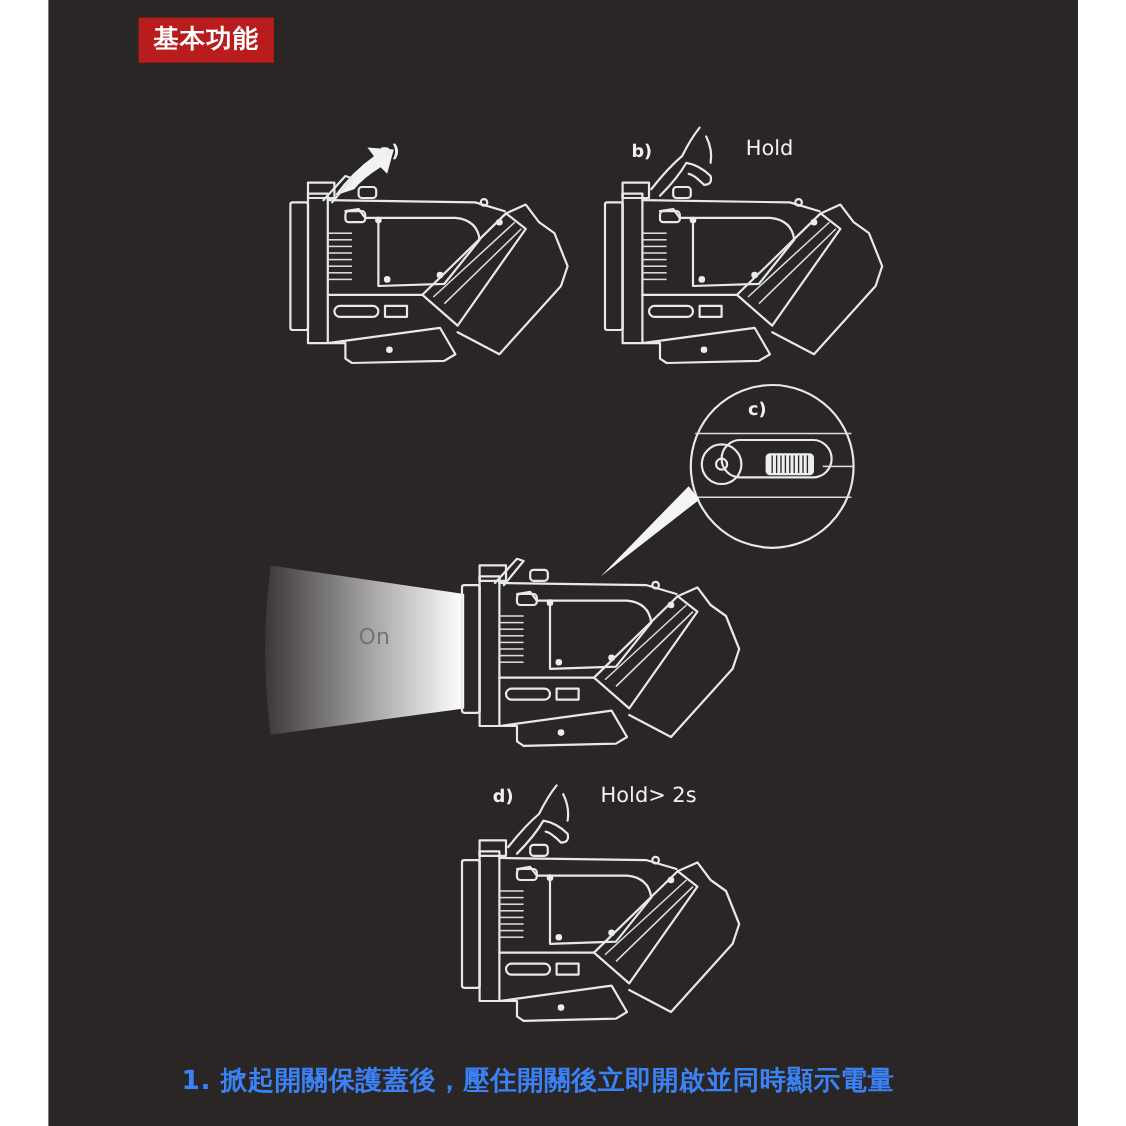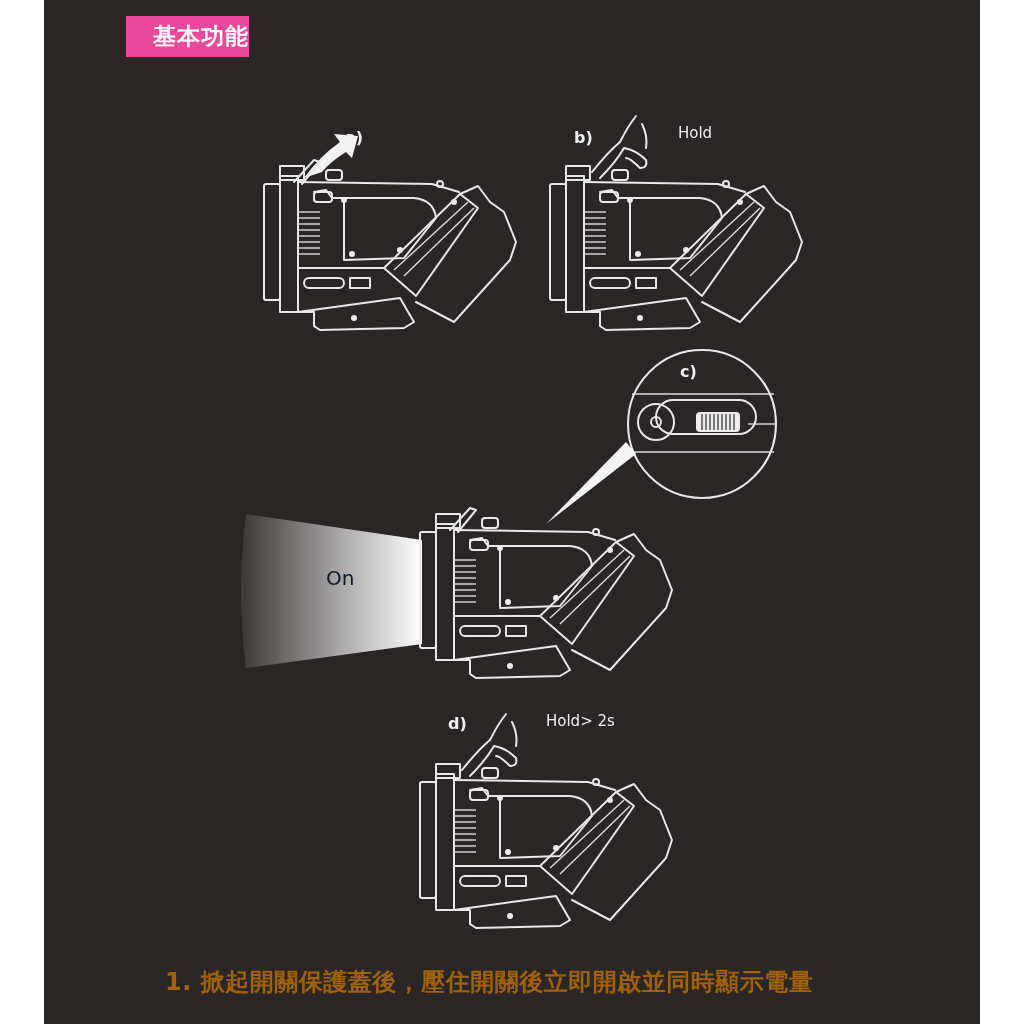--- a/index.html
+++ b/index.html
@@ -1,23 +1,23 @@
 <!DOCTYPE html>
 <html><head>
 <meta charset="utf-8">
 <style>
   html, body { margin:0; padding:0; }
   body { width:1024px; height:1024px; background:#ffffff; position:relative; overflow:hidden;
          font-family:"DejaVu Sans","Liberation Sans",sans-serif; }
   .panel { position:absolute; left:44px; top:0; width:936px; height:1024px; background:#2a2625; overflow:hidden; }
-  .tag { position:absolute; left:126px; top:16px; width:123px; height:41px; background:#ec4899;
-         color:#fff; font-weight:bold; font-size:23px; line-height:41px; text-align:right; letter-spacing:1px; }
-  .lbl { position:absolute; color:#f0f0f0; font-size:15px; font-family:"DejaVu Sans",sans-serif; }
+  .tag { position:absolute; left:126px; top:16px; width:123px; height:41px; background:#b91c1c;
+         color:#fff; font-weight:bold; font-size:23px; line-height:41px; text-align:center; letter-spacing:1px; }
+  .lbl { position:absolute; color:#f0f0f0; font-size:19px; font-family:"DejaVu Sans",sans-serif; }
   .lbl.step { font-weight:bold; font-size:16px; }
-  .caption { position:absolute; left:165px; top:966px; color:#a16207; font-weight:bold; font-size:24px; letter-spacing:0.5px; white-space:nowrap; }
+  .caption { position:absolute; left:165px; top:966px; color:#3b82f6; font-weight:bold; font-size:24px; letter-spacing:0.5px; white-space:nowrap; }
   svg { position:absolute; overflow:visible; }
   .ln { fill:none; stroke:#e8e8e8; stroke-width:2; stroke-linejoin:round; stroke-linecap:round; }
   .thin { fill:none; stroke:#dcdcdc; stroke-width:1.4; }
   .dot { fill:#ececec; }
 </style>
 </head>
 <body>
 
 <div class="panel"></div>
 
@@ -113,21 +113,21 @@
 <svg style="left:246px;top:510px" width="180" height="160">
   <defs>
     <linearGradient id="beam" x1="0" x2="1" y1="0" y2="0">
       <stop offset="0" stop-color="#ffffff" stop-opacity="0.08"></stop>
       <stop offset="0.55" stop-color="#ffffff" stop-opacity="0.6"></stop>
       <stop offset="1" stop-color="#ffffff" stop-opacity="1"></stop>
     </linearGradient>
   </defs>
   <path d="M0 4 L176 30 L176 134 L0 158 Q-10 80 0 4 Z" fill="url(#beam)"></path>
 </svg>
-<div class="lbl" style="left:326px;top:566px;font-size:20px;color:#0f172a">On</div>
+<div class="lbl" style="left:326px;top:566px;font-size:20px;color:#737373">On</div>
 <svg style="left:420px;top:520px" width="260" height="170">
   <use href="#device"></use>
   <path class="ln" d="M30 10 L50 -12 L56 -10 L38 12"></path>
 </svg>
 
 <svg style="left:420px;top:770px" width="260" height="170">
   <use href="#device"></use>
   <path class="ln" d="M42 0 Q58 -20 70 -30 Q78 -46 86 -56 M50 6 Q66 -10 74 -24 Q86 -22 96 -12 Q98 -4 90 -4 Q80 -14 76 -14 M92 -48 Q98 -36 96 -24"></path>
 </svg>
 <div class="lbl step" style="left:448px;top:714px">d)</div>

